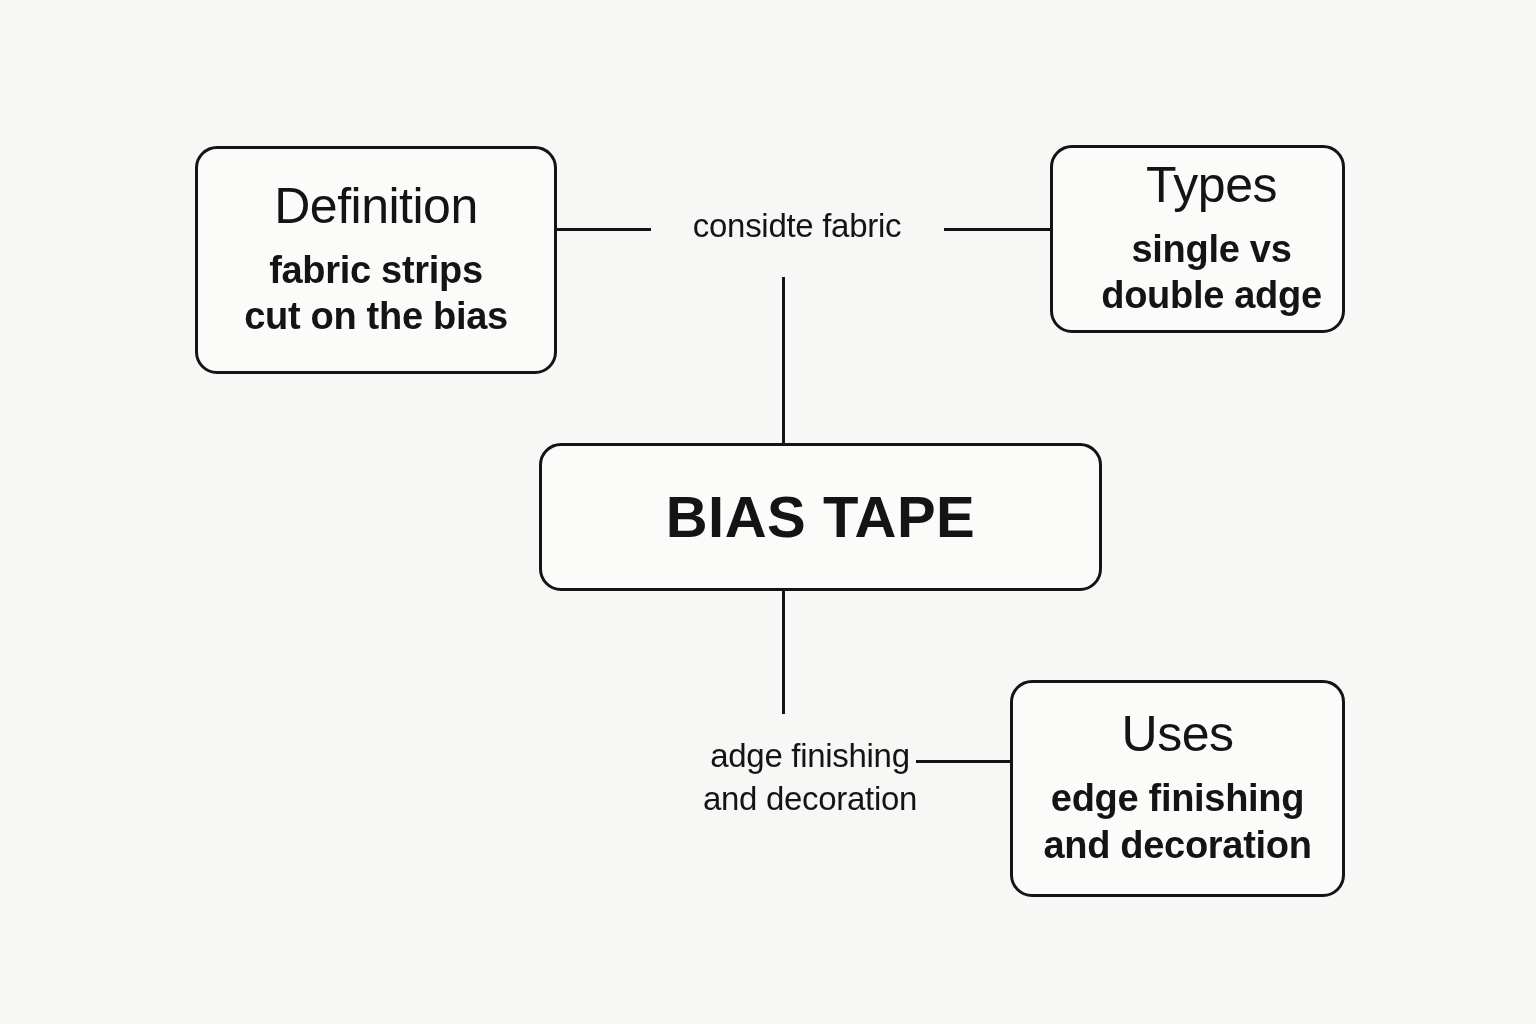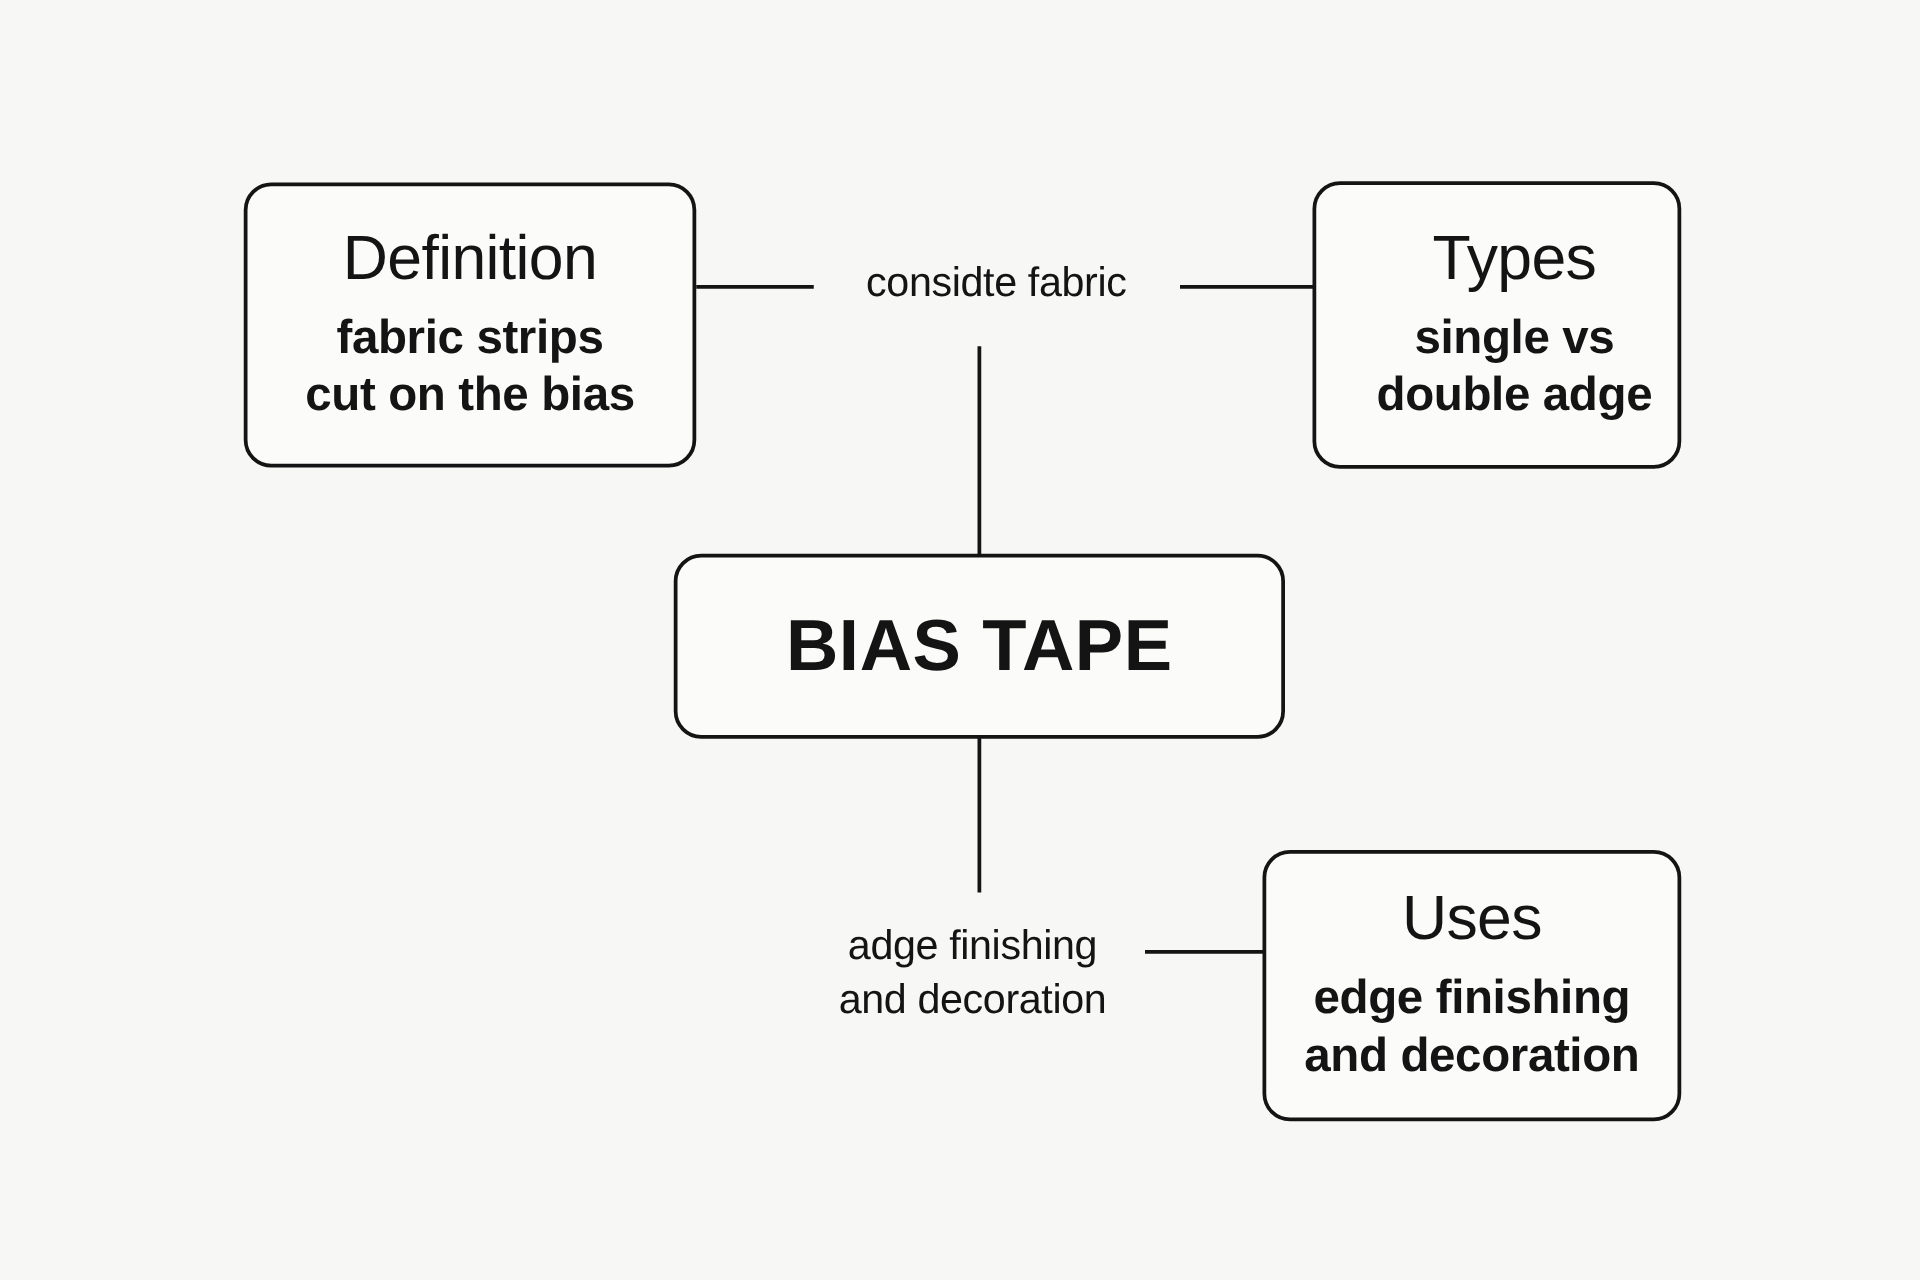--- a/index.html
+++ b/index.html
@@ -74,26 +74,26 @@
     color: #141414;
     font-size: 33px;
     line-height: 1.3;
     letter-spacing: -0.3px;
     text-align: center;
     white-space: pre-line;
   }
 
   
   #node-definition { left: 195px;  top: 146px; width: 362px; height: 228px; }
-  #node-types      { left: 1050px; top: 145px; width: 295px; height: 230px; padding-left: 28px; }
-  #node-central    { left: 539px;  top: 443px; width: 489px; height: 148px; }
+  #node-types      { left: 1050px; top: 145px; width: 295px; height: 188px; padding-left: 28px; }
+  #node-central    { left: 539px;  top: 443px; width: 563px; height: 148px; }
   #node-uses       { left: 1010px; top: 680px; width: 335px; height: 217px; }
 
   #label-top    { left: 647px; top: 205px; width: 300px; }
-  #label-bottom { left: 633px; top: 735px; width: 290px; }
+  #label-bottom { left: 665px; top: 735px; width: 290px; }
 
   #line-def-to-label   { left: 557px;  top: 228px; width: 94px;  }
   #line-label-to-types { left: 944px;  top: 228px; width: 107px; }
   #line-top-vert       { left: 782px;  top: 277px; height: 167px; }
   #line-bottom-vert    { left: 782px;  top: 590px; height: 124px; }
   #line-label-to-uses  { left: 916px;  top: 760px; width: 95px;  }
 </style>
 </head>
 <body>
 

